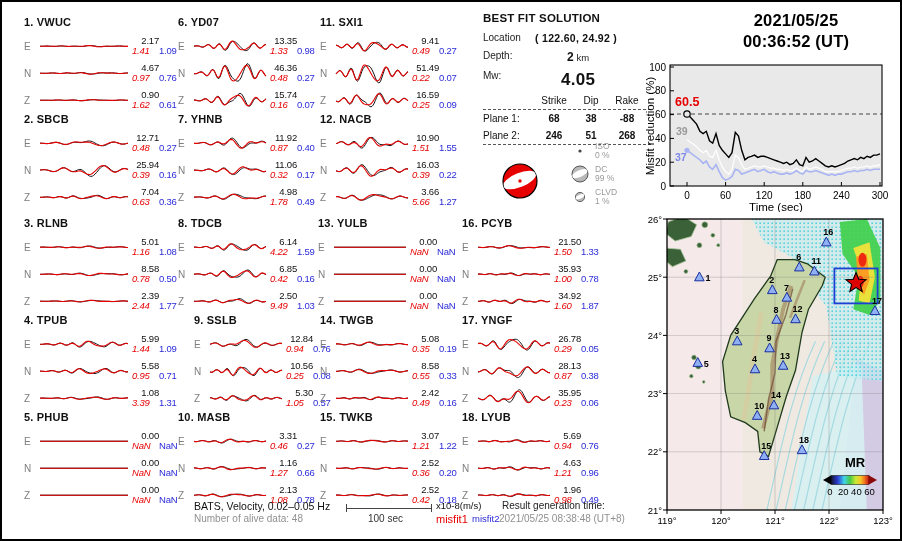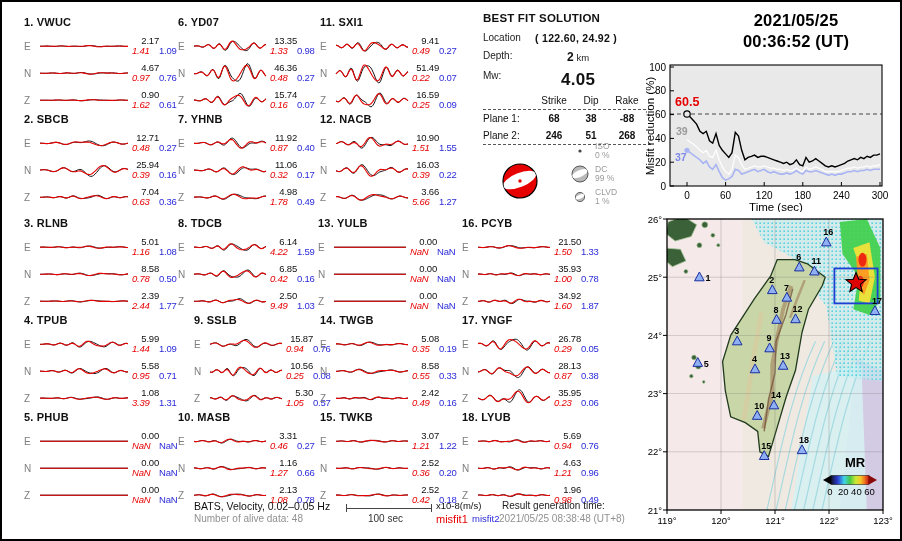--- a/index.html
+++ b/index.html
@@ -423,21 +423,21 @@
       </div>
       <div class="st" style="left: 176px; top: 312px; margin-left: 16px;">
         <div class="st-title">9. SSLB</div>
         <div class="comp" style="top: 17px;">
           <span class="cl">E</span>
           <svg class="wave" width="74" height="26">
             <path d="M1.0,13.3 L2.1,12.9 L3.3,12.4 L4.4,12.1 L5.5,11.8 L6.6,11.8 L7.8,12.1 L8.9,12.6 L10.0,13.3 L11.1,14.0 L12.3,14.6 L13.4,15.0 L14.5,15.1 L15.6,14.9 L16.8,14.5 L17.9,14.0 L19.0,13.5 L20.1,13.3 L21.3,13.2 L22.4,13.4 L23.5,13.8 L24.6,14.2 L25.8,14.6 L26.9,14.7 L28.0,14.5 L29.1,13.9 L30.3,13.1 L31.4,12.1 L32.5,11.0 L33.6,9.9 L34.8,9.1 L35.9,8.5 L37.0,8.4 L38.1,8.6 L39.3,9.2 L40.4,10.1 L41.5,11.2 L42.6,12.5 L43.8,13.7 L44.9,14.8 L46.0,15.6 L47.1,16.0 L48.3,16.0 L49.4,15.7 L50.5,15.1 L51.6,14.3 L52.8,13.4 L53.9,12.8 L55.0,12.3 L56.1,12.2 L57.3,12.3 L58.4,12.7 L59.5,13.3 L60.6,13.8 L61.8,14.2 L62.9,14.4 L64.0,14.4 L65.1,14.1 L66.3,13.7 L67.4,13.2 L68.5,12.8 L69.6,12.4 L70.8,12.3 L71.9,12.3 L73.0,12.5" fill="none" stroke="#161616" stroke-width="1"></path>
             <path d="M1.0,13.3 L2.1,12.9 L3.3,12.5 L4.4,12.2 L5.5,12.0 L6.6,12.0 L7.8,12.2 L8.9,12.7 L10.0,13.4 L11.1,14.1 L12.3,14.7 L13.4,15.1 L14.5,15.2 L15.6,15.0 L16.8,14.6 L17.9,14.1 L19.0,13.6 L20.1,13.2 L21.3,13.0 L22.4,13.0 L23.5,13.0 L24.6,13.1 L25.8,13.2 L26.9,13.1 L28.0,12.8 L29.1,12.3 L30.3,11.6 L31.4,10.9 L32.5,10.3 L33.6,9.7 L34.8,9.5 L35.9,9.5 L37.0,9.8 L38.1,10.3 L39.3,11.1 L40.4,12.1 L41.5,13.2 L42.6,14.2 L43.8,15.1 L44.9,15.9 L46.0,16.3 L47.1,16.3 L48.3,16.1 L49.4,15.5 L50.5,14.8 L51.6,13.9 L52.8,13.1 L53.9,12.4 L55.0,12.0 L56.1,11.9 L57.3,12.1 L58.4,12.6 L59.5,13.1 L60.6,13.6 L61.8,14.0 L62.9,14.2 L64.0,14.2 L65.1,14.0 L66.3,13.7 L67.4,13.2 L68.5,12.8 L69.6,12.5 L70.8,12.4 L71.9,12.4 L73.0,12.6" fill="none" stroke="#e60000" stroke-width="1.1"></path>
           </svg>
           <div class="nums">
-            <div class="peak">15.87</div>
+            <div class="peak">12.84</div>
             <div class="mis">
               <span class="m1">0.94</span>
               <span class="m2">0.76</span>
             </div>
           </div>
         </div>
         <div class="comp" style="top: 44px;">
           <span class="cl">N</span>
           <svg class="wave" width="74" height="26">
             <path d="M1.0,14.0 L2.1,14.3 L3.3,14.2 L4.4,13.7 L5.5,12.8 L6.6,12.0 L7.8,11.7 L8.9,12.0 L10.0,12.9 L11.1,13.9 L12.3,14.6 L13.4,14.6 L14.5,13.8 L15.6,12.4 L16.8,11.1 L17.9,10.5 L19.0,10.9 L20.1,12.4 L21.3,14.4 L22.4,16.3 L23.5,17.5 L24.6,17.7 L25.8,16.9 L26.9,15.5 L28.0,13.8 L29.1,12.2 L30.3,10.9 L31.4,10.1 L32.5,9.6 L33.6,9.5 L34.8,9.6 L35.9,9.9 L37.0,10.5 L38.1,11.4 L39.3,12.5 L40.4,13.9 L41.5,15.3 L42.6,16.6 L43.8,17.4 L44.9,17.6 L46.0,17.0 L47.1,15.6 L48.3,13.8 L49.4,12.1 L50.5,10.8 L51.6,10.4 L52.8,10.8 L53.9,11.9 L55.0,13.2 L56.1,14.1 L57.3,14.3 L58.4,13.9 L59.5,13.1 L60.6,12.3 L61.8,11.9 L62.9,12.2 L64.0,12.9 L65.1,13.7 L66.3,14.4 L67.4,14.5 L68.5,14.2 L69.6,13.5 L70.8,12.8 L71.9,12.3 L73.0,12.3" fill="none" stroke="#161616" stroke-width="1"></path>

